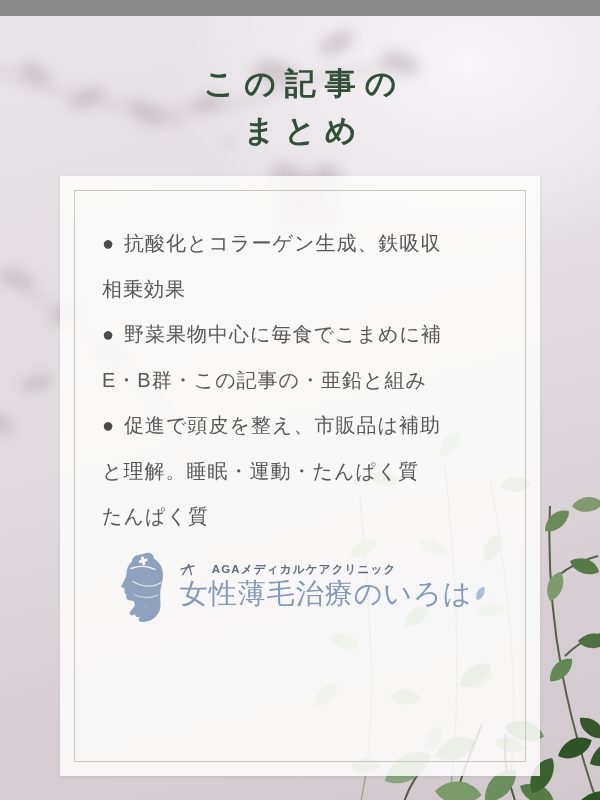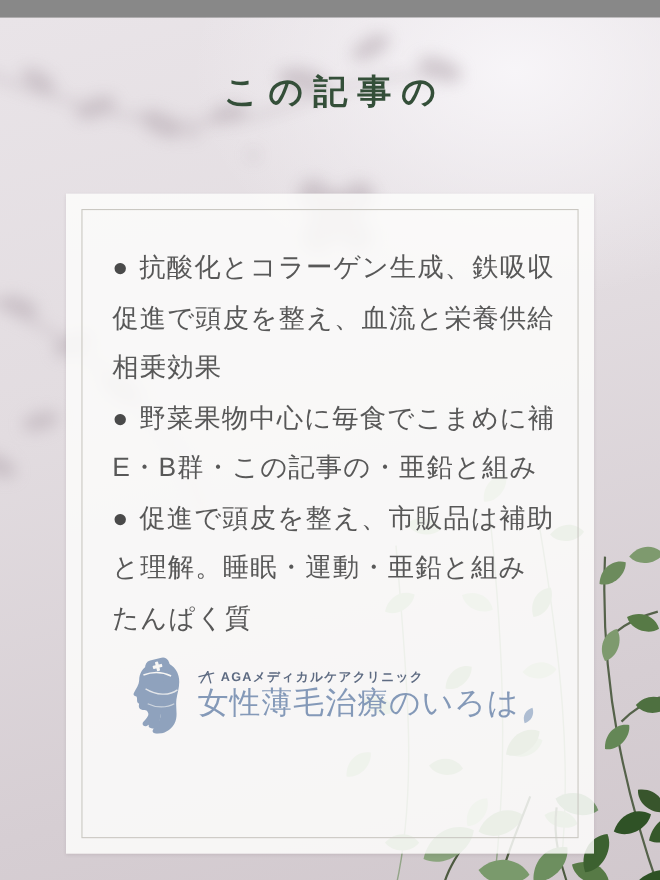--- a/index.html
+++ b/index.html
@@ -20,28 +20,28 @@
     color:#344f39; letter-spacing:9px; text-indent:9px;
   }
   .title .tline{display:block;}
   .card{
     position:absolute; left:60px; top:160px; width:480px; height:600px;
     background:rgba(253,253,252,0.85);
     box-shadow:0 1px 3px rgba(70,55,65,0.12);
   }
   .frame{position:absolute; inset:14px; border:1px solid #cac8c2; pointer-events:none;}
   .content{position:absolute; inset:15px; padding:30px 27px 0; box-sizing:border-box;}
-  .item{margin:0; font-size:24px; line-height:45.5px; color:#585858; letter-spacing:1px;}
+  .item{margin:0; font-size:20px; line-height:45.5px; color:#585858; letter-spacing:1px;}
   .line{display:block; white-space:nowrap;}
   .bullet{margin-right:9px; color:#4a4a4a;}
   .logo{margin-top:12px; display:flex; justify-content:center; align-items:center; gap:9px;}
   .logo-text{display:flex; flex-direction:column;}
-  .logo-top{display:flex; align-items:center; gap:5px; font-size:11.5px; font-weight:bold;
+  .logo-top{display:flex; align-items:center; gap:16px; font-size:11.5px; font-weight:bold;
             letter-spacing:1.2px; color:#5e6b82;}
-  .logo-main{display:flex; align-items:flex-end; font-family:"Liberation Serif","DejaVu Serif",serif;
+  .logo-main{display:flex; align-items:center; font-family:"Liberation Serif","DejaVu Serif",serif;
              font-size:28px; letter-spacing:1px; color:#8499b8; line-height:34px;}
   .leaf-accent{margin-left:2px; margin-top:-2px;}
 </style>
 </head>
 <body>
 
 <div class="page">
 
   <svg class="shadow-layer" width="470" height="480" viewBox="0 0 470 480">
     <g fill="#b6aab2" stroke="none">
@@ -195,40 +195,40 @@
           <use href="#lf" fill="#2e5124"></use>
         </g>
       <g transform="translate(370,408) rotate(-15) scale(1.4)">
           <use href="#lf" fill="#35582a"></use>
         </g>
     </g>
   </svg>
 
   <h1 class="title">
     <span class="tline">この記事の</span>
+    <span class="tline">まとめ</span>
   </h1>
 
   <div class="card">
     <div class="frame"></div>
     <div class="content">
 
       <p class="item">
         <span class="line"><span class="bullet">●</span><span>抗酸化とコラーゲン生成、鉄吸収</span></span>
-        <span class="line">促進で頭皮を整え、血流と栄養供給</span>
         <span class="line">相乗効果</span>
       </p>
 
       <p class="item">
         <span class="line"><span class="bullet">●</span><span>野菜果物中心に毎食でこまめに補</span></span>
         <span class="line">E・B群・この記事の・亜鉛と組み</span>
       </p>
 
       <p class="item">
         <span class="line"><span class="bullet">●</span><span>促進で頭皮を整え、市販品は補助</span></span>
-        <span class="line">と理解。睡眠・運動・亜鉛と組み</span>
+        <span class="line">と理解。睡眠・運動・たんぱく質</span>
         <span class="line">たんぱく質</span>
       </p>
 
       <div class="logo">
         <svg width="58" height="70" viewBox="0 0 60 72">
           <g fill="#8fa2bd">
             <path d="M22,8 C34,0 48,6 51,18 C53,26 50,33 49,40 C48,49 51,56 47,63
                      C43,70 35,73 29,72 C26,71.5 26,69 28,67 C33,62 35,56 34,50
                      C32,56 28,62 21,65 C18,66 16,63 18,61 C24,55 26,48 25,42 Z"></path>
             <path d="M24,7 C17,10 14,16 14,22 C14,26 11,30 9,34 C8,36 10,37 11,37

